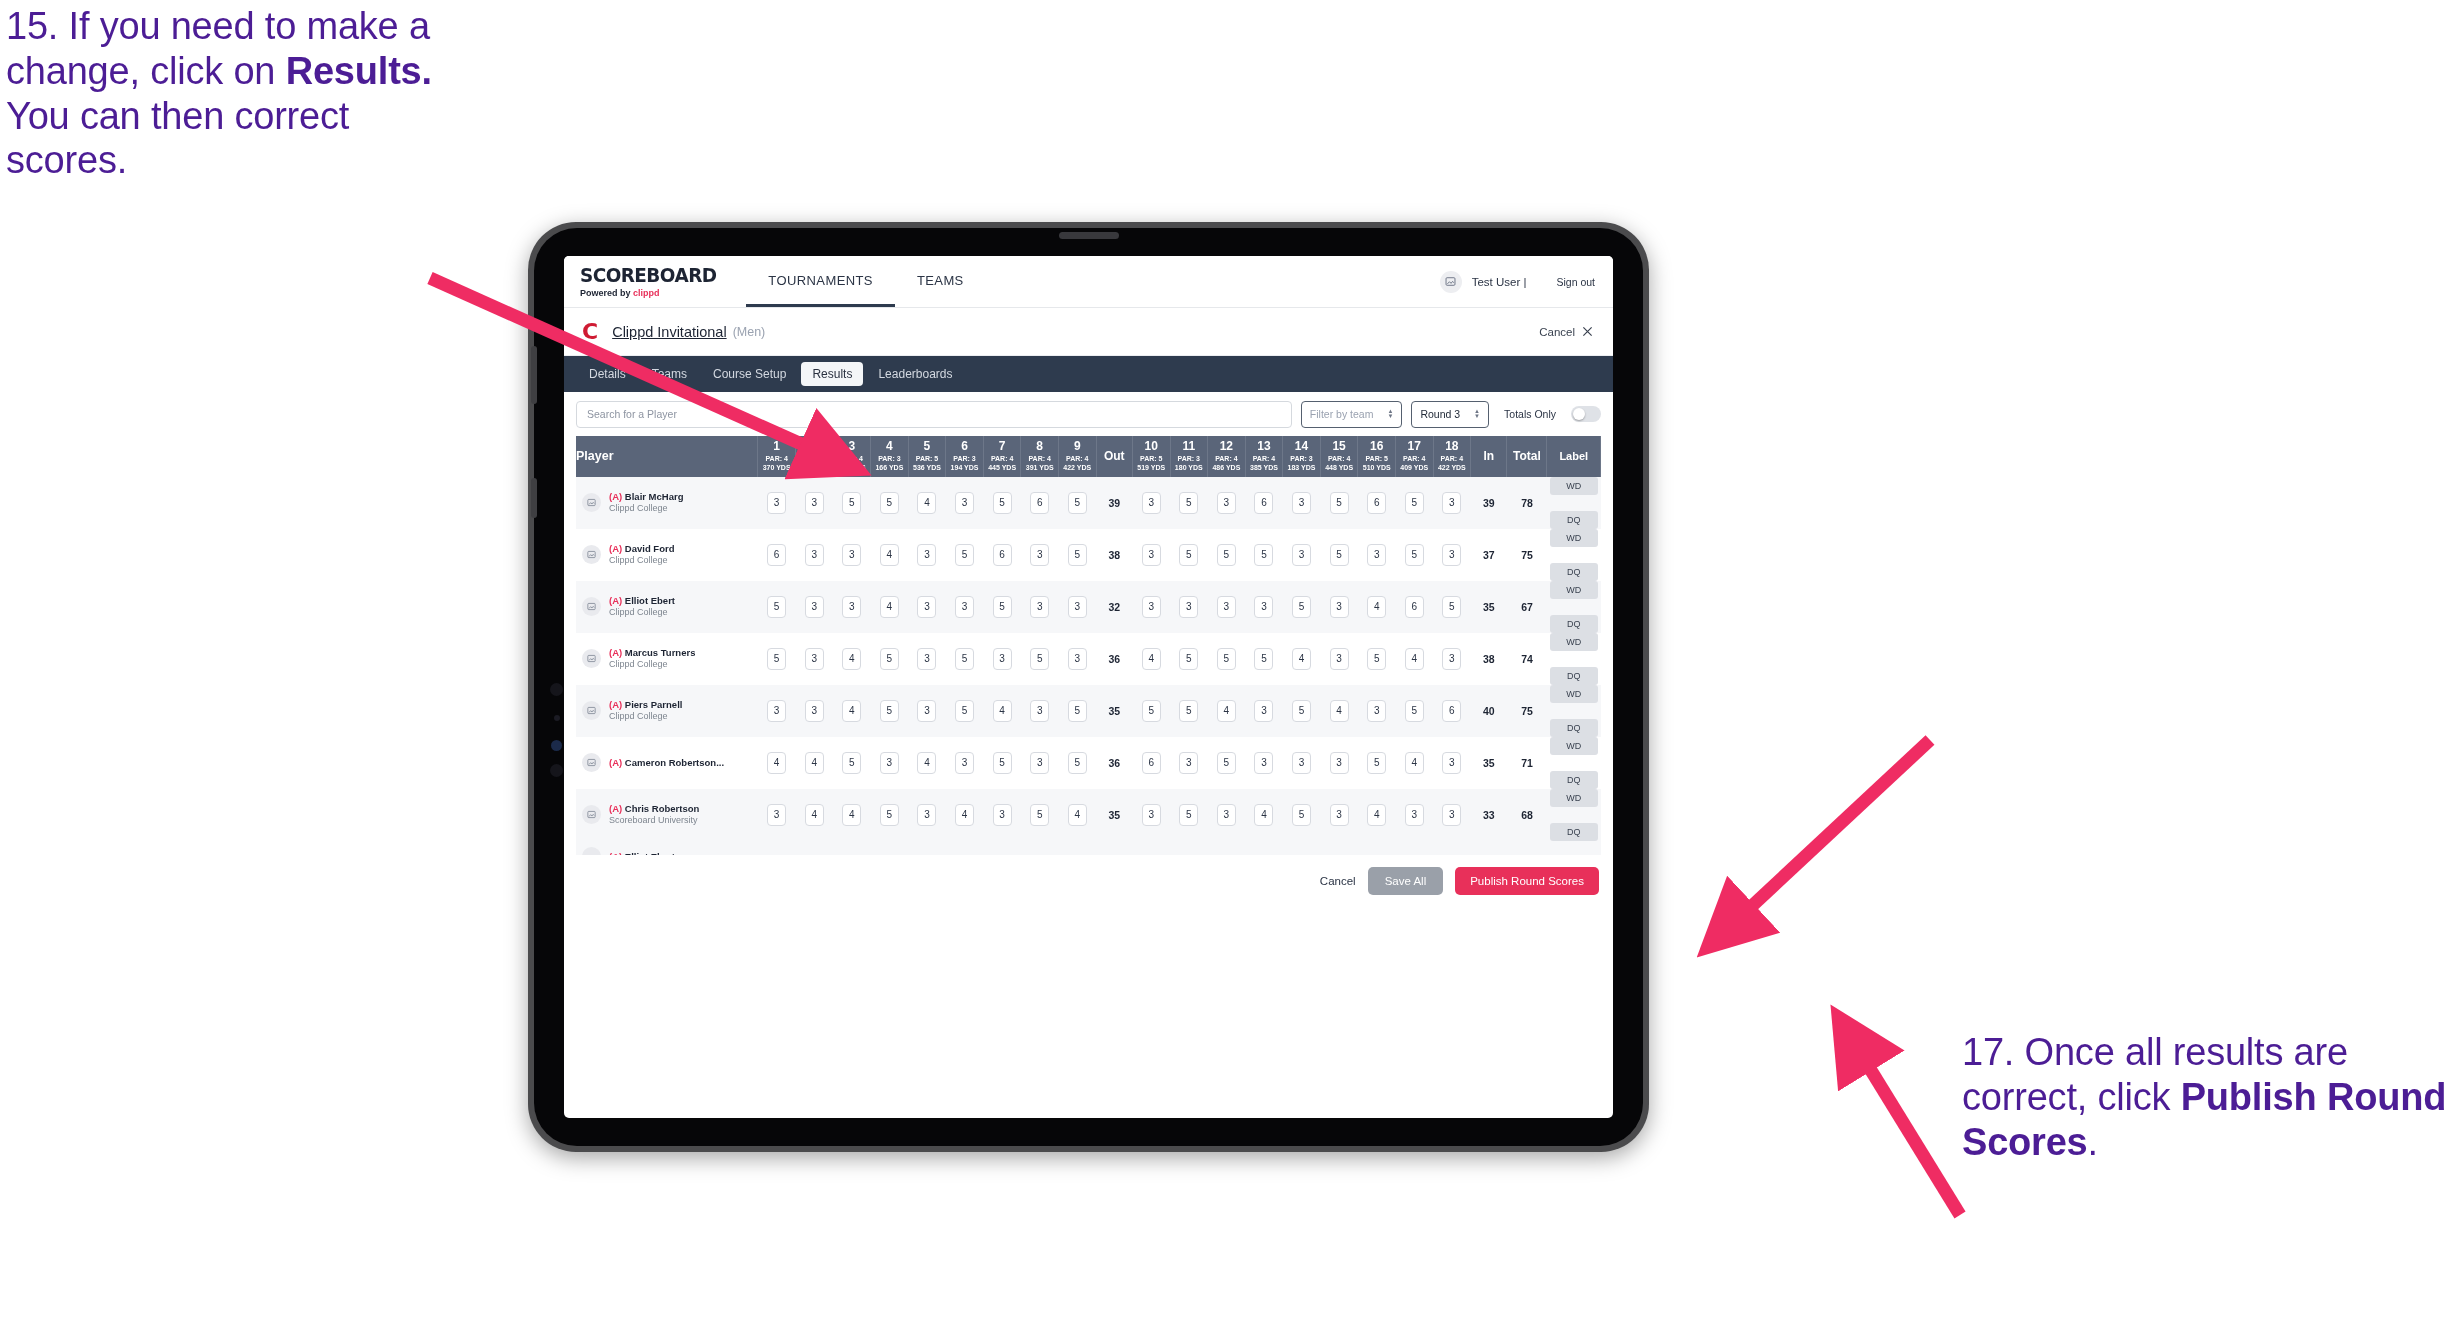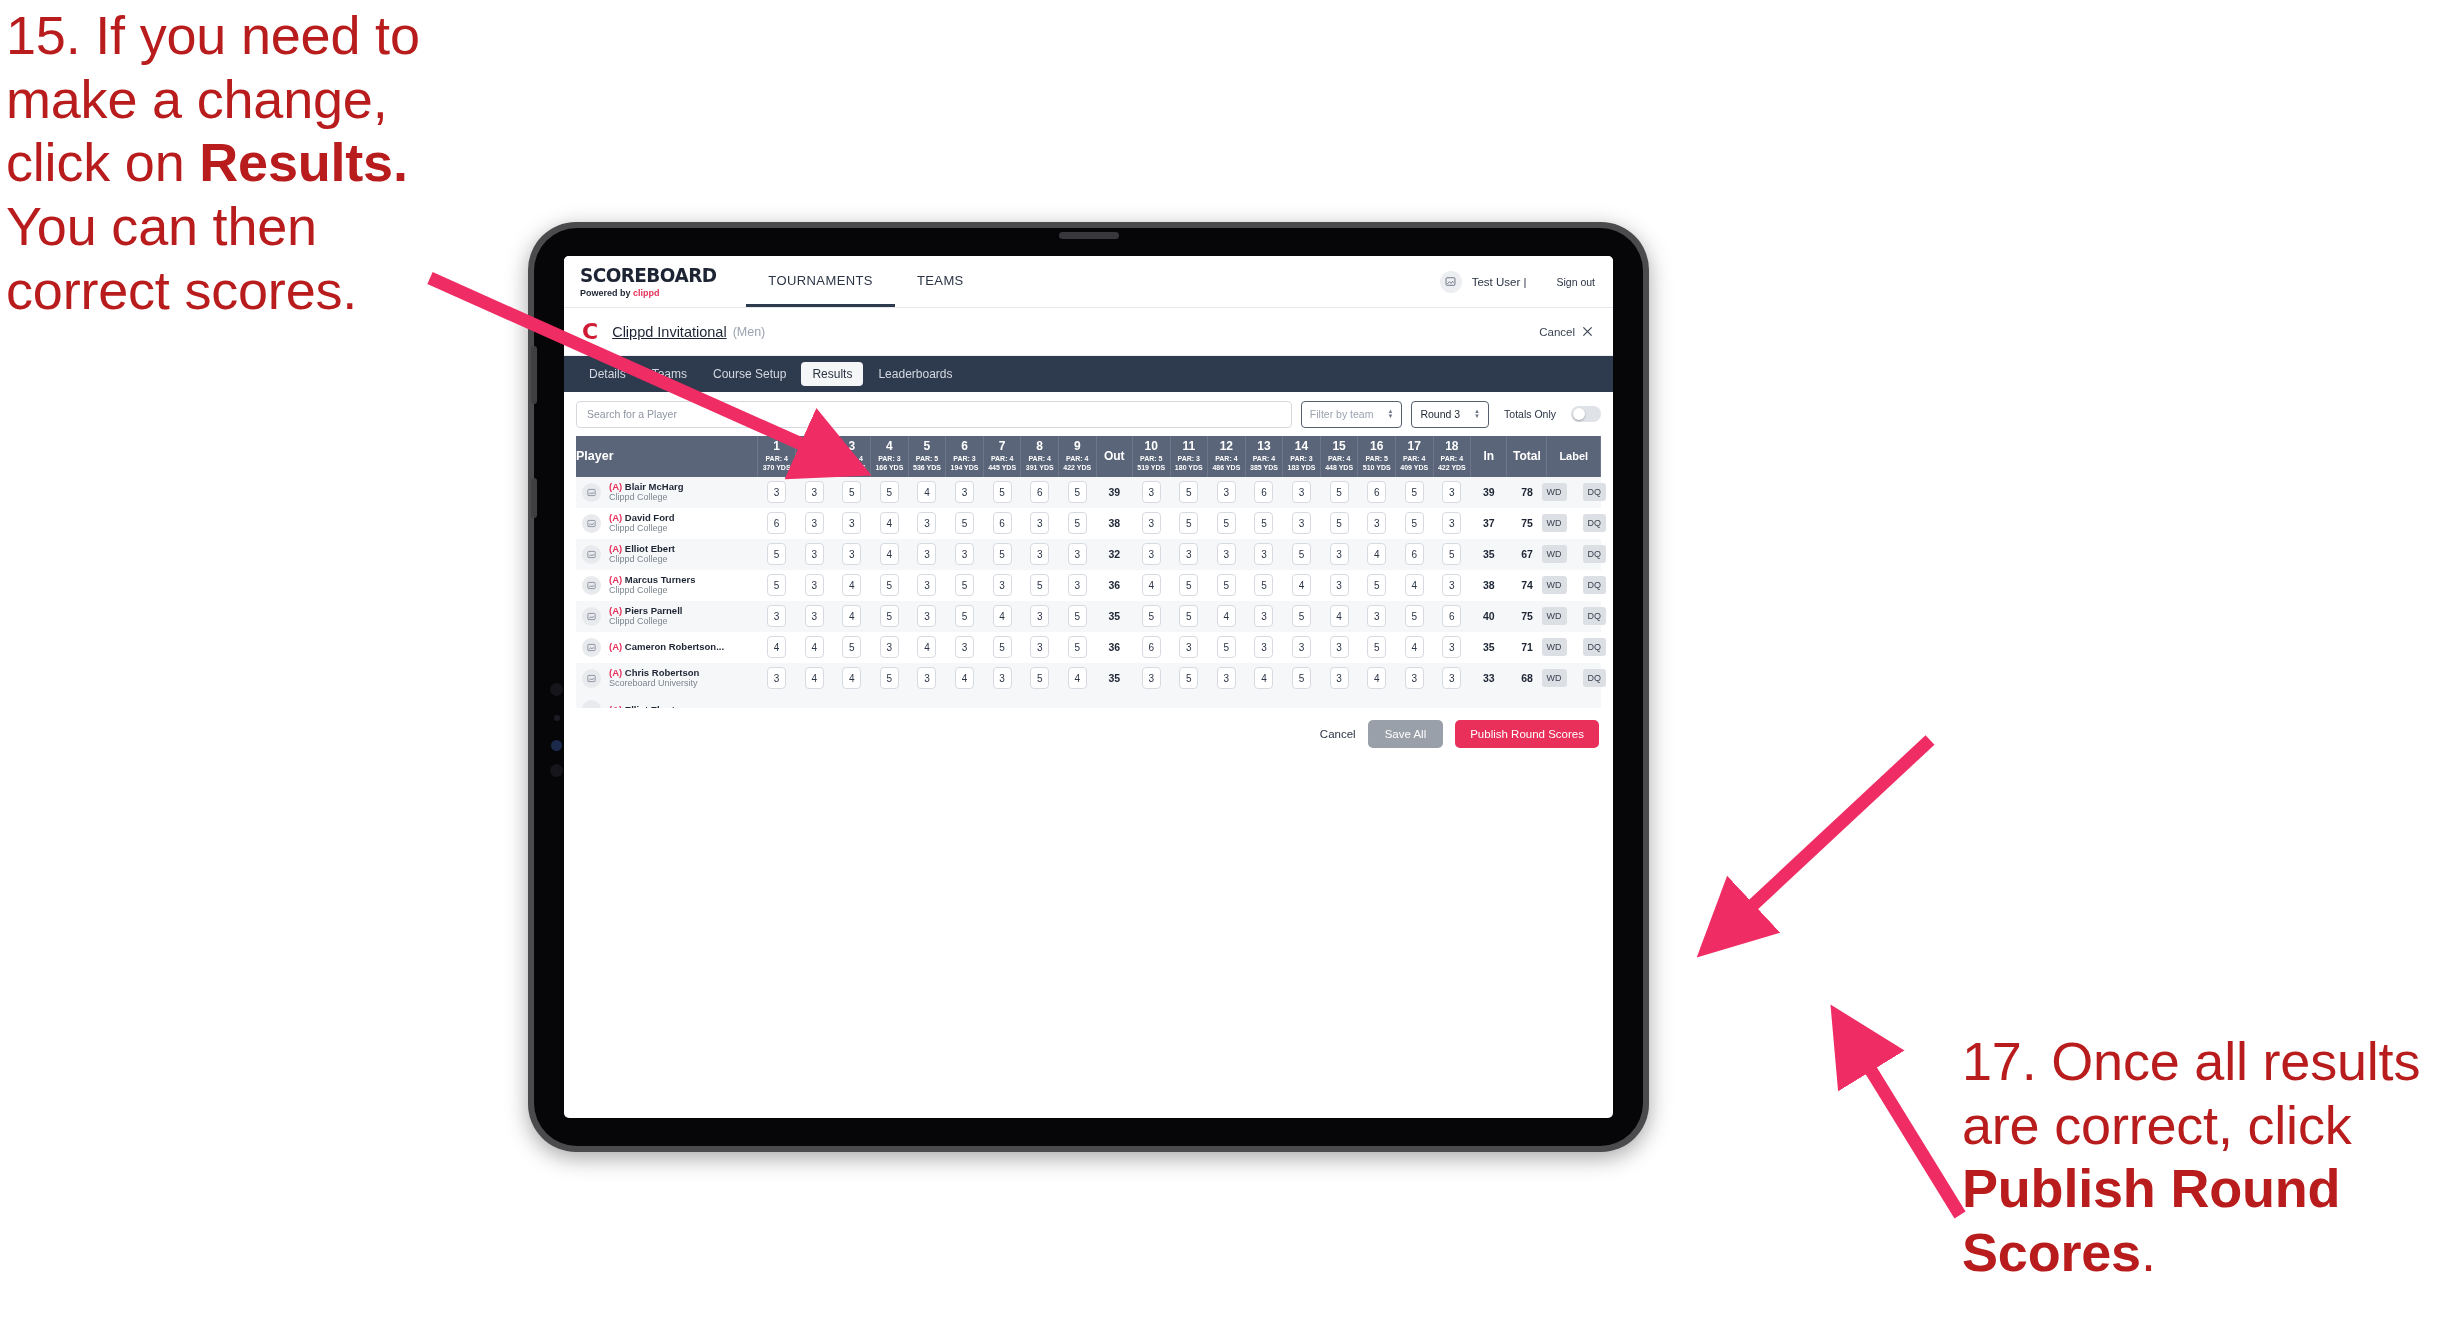--- a/index.html
+++ b/index.html
@@ -7,22 +7,22 @@
     width: 2464px; height: 1326px;
     background: #ffffff;
     font-family: "Liberation Sans", sans-serif;
     overflow: hidden;
   }
   .page { position: relative; width: 2464px; height: 1326px; }
 
   
   .anno {
     position: absolute;
-    color: #b91c1c;
-    font-size: 54px;
+    color: #4c1d95;
+    font-size: 38px;
     line-height: 1.18;
     font-weight: 400;
     letter-spacing: -0.2px;
   }
   .anno b { font-weight: 700; }
   #anno-15 { left: 6px;  top: 4px;   width: 470px; }
   #anno-16 { left: 2000px; top: 478px; width: 420px; }
   #anno-17 { left: 1962px; top: 1030px; width: 500px; }
 
   
@@ -179,21 +179,21 @@
 
   .score-box {
     width: 19px; height: 22px; margin: 0 auto;
     border: 1px solid #d7dae0; border-radius: 4px; background: #fff;
     display: flex; align-items: center; justify-content: center;
     font-size: 10px; color: #2b3445;
   }
   td.sum-c { font-size: 10.5px; font-weight: 700; color: #1d2433; }
   td.total-c { font-size: 10.5px; font-weight: 700; color: #1d2433; }
   td.label-c { padding: 0 3px; }
-  .label-pills { display: flex; gap: 16px; justify-content: center; }
+  .label-pills { display: flex; gap: 16px; justify-content: center; flex-direction: column; }
   .pill {
     background: #dcdfe4; color: #3a4250; font-size: 9px;
     padding: 4px 5px; border-radius: 3px; cursor: pointer;
   }
   .clip-row { height: 14px; overflow: hidden; }
 
   
   .footer-actions {
     background: #fff; display: flex; align-items: center; justify-content: flex-end;
     gap: 12px; padding: 12px 14px 0 0;

